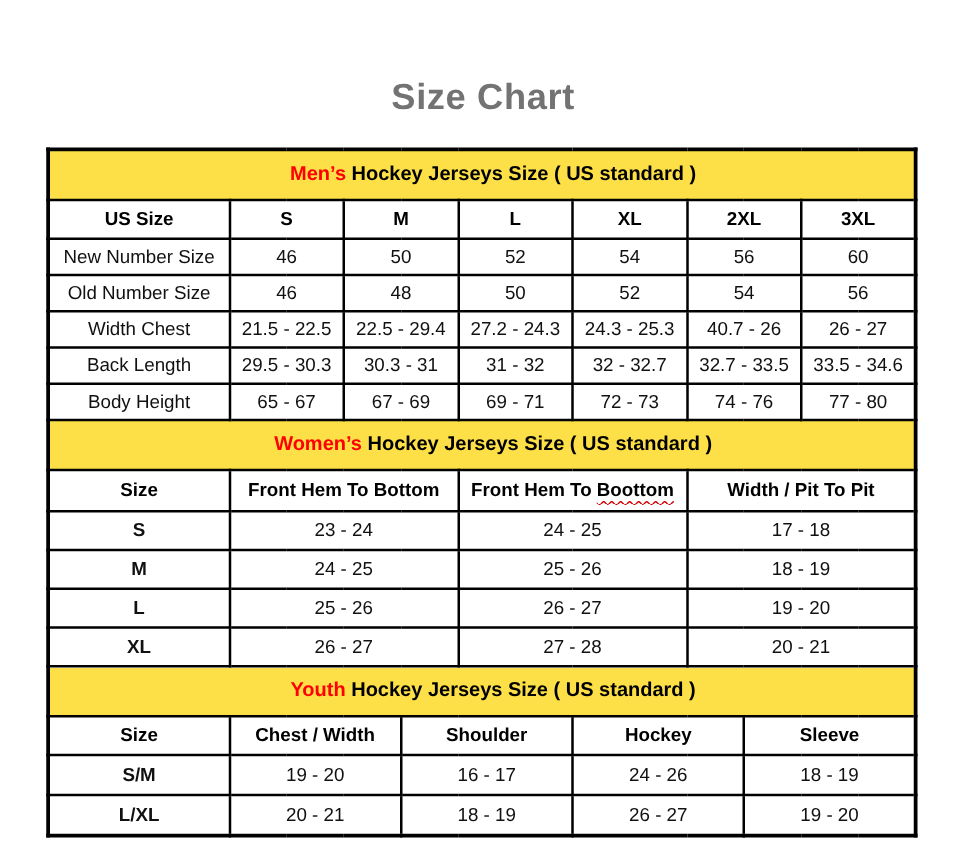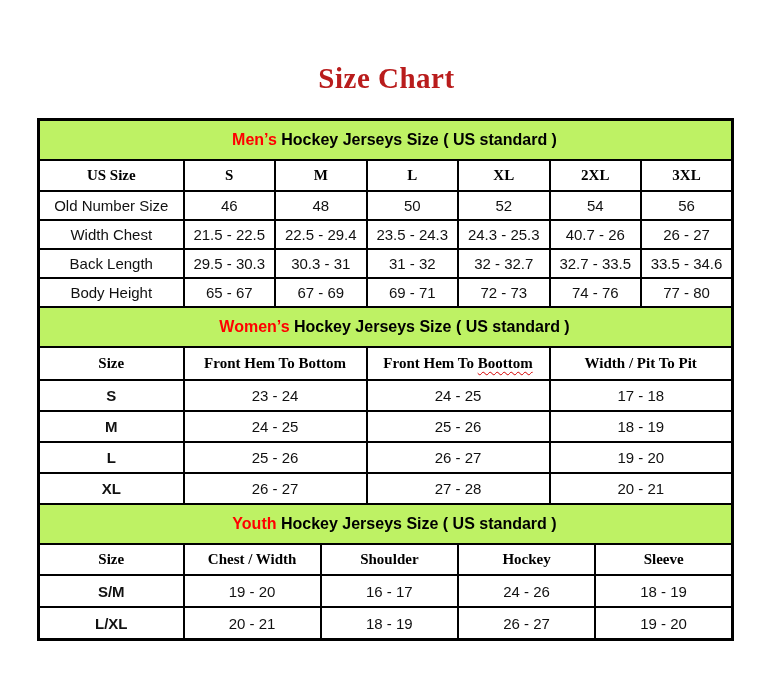--- a/index.html
+++ b/index.html
@@ -14,57 +14,55 @@
   }
   .wrap {
     padding-left: 37px;
     padding-top: 60px;
     width: 699px;
     box-sizing: content-box;
   }
   .title {
     margin: 0 0 21px 0;
     text-align: center;
-    color: #b91c1c;
+    color: #737373;
     font-size: 29px;
     font-weight: bold;
     line-height: 37px;
     letter-spacing: 0.5px;
-    font-family: Liberation Serif, serif;
   }
   table.size-chart {
     border-collapse: collapse;
     table-layout: fixed;
     width: 697px;
     border: 3px solid #000000;
   }
   col.c-label { width: 145px; }
   td, th {
     border: 2px solid #000000;
     text-align: center;
     vertical-align: middle;
     padding: 0 2px;
     font-size: 15px;
     font-weight: normal;
     overflow: hidden;
     white-space: nowrap;
   }
   td.section {
-    background: #bef264;
+    background: #fde047;
     font-weight: bold;
     font-size: 16px;
     height: 38px;
     color: #000000;
     padding-left: 20px;
   }
   .hl { color: #FF0000; }
   tr.colhead th {
     font-weight: bold;
     color: #000000;
-    font-family: Liberation Serif, serif;
   }
   tr.h38 > * { height: 38px; }
   tr.h31 > * { height: 31px; }
   tr.h30 > * { height: 30px; }
   tr.h29 > * { height: 29px; }
   tr.h27 > * { height: 27px; }
   tr.bold-first td:first-child { font-weight: bold; }
   .squiggle {
     text-decoration: underline;
     text-decoration-style: wavy;
@@ -103,33 +101,42 @@
       <tr class="colhead h29">
         <th>US Size</th>
         <th colspan="2">S</th>
         <th colspan="2">M</th>
         <th colspan="2">L</th>
         <th colspan="2">XL</th>
         <th colspan="2">2XL</th>
         <th colspan="2">3XL</th>
       </tr>
       <tr class="h27">
+        <td>New Number Size</td>
+        <td colspan="2">46</td>
+        <td colspan="2">50</td>
+        <td colspan="2">52</td>
+        <td colspan="2">54</td>
+        <td colspan="2">56</td>
+        <td colspan="2">60</td>
+      </tr>
+      <tr class="h27">
         <td>Old Number Size</td>
         <td colspan="2">46</td>
         <td colspan="2">48</td>
         <td colspan="2">50</td>
         <td colspan="2">52</td>
         <td colspan="2">54</td>
         <td colspan="2">56</td>
       </tr>
       <tr class="h27">
         <td>Width Chest</td>
         <td colspan="2">21.5 - 22.5</td>
         <td colspan="2">22.5 - 29.4</td>
-        <td colspan="2">23.5 - 24.3</td>
+        <td colspan="2">27.2 - 24.3</td>
         <td colspan="2">24.3 - 25.3</td>
         <td colspan="2">40.7 - 26</td>
         <td colspan="2">26 - 27</td>
       </tr>
       <tr class="h27">
         <td>Back Length</td>
         <td colspan="2">29.5 - 30.3</td>
         <td colspan="2">30.3 - 31</td>
         <td colspan="2">31 - 32</td>
         <td colspan="2">32 - 32.7</td>

